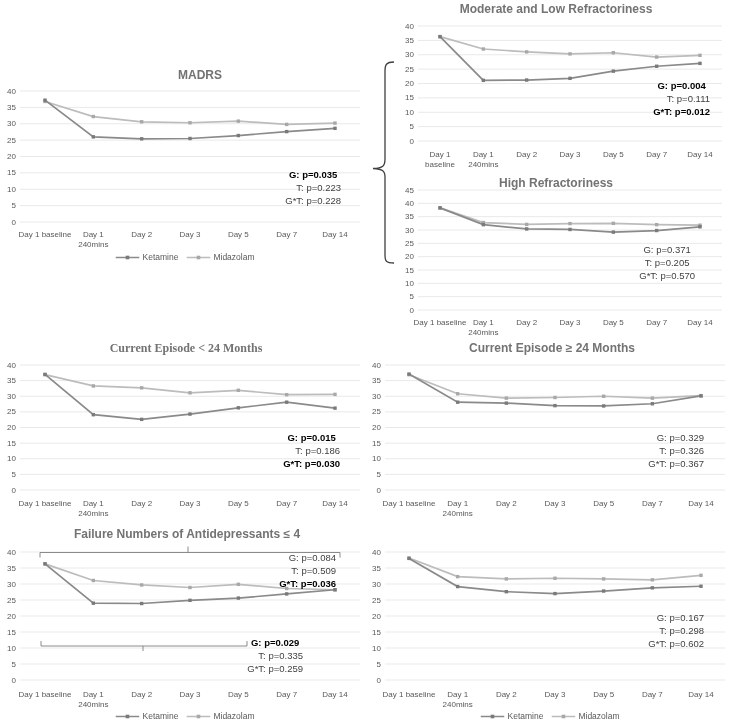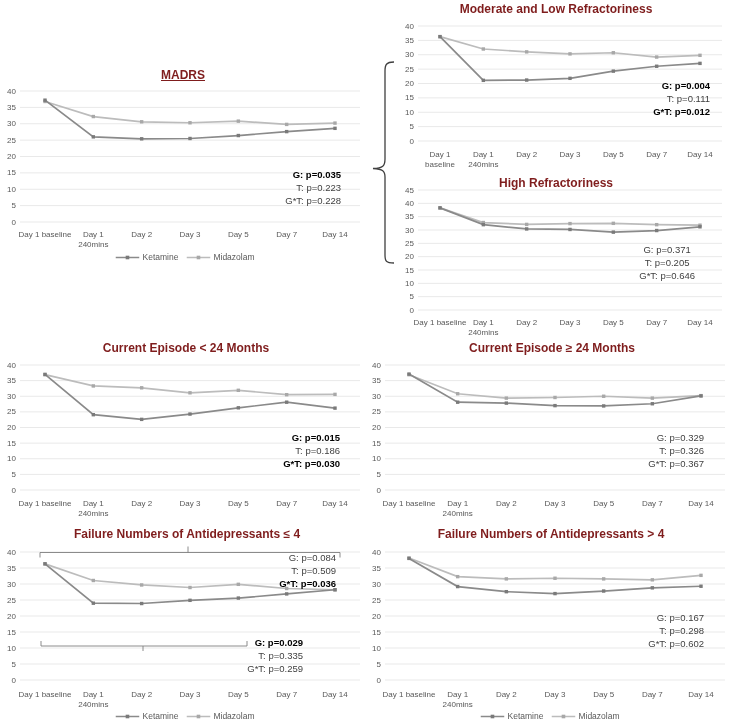--- a/index.html
+++ b/index.html
@@ -1,23 +1,23 @@
 <!DOCTYPE html>
 <html><head>
 <meta charset="utf-8">
 <style>
   html,body{margin:0;padding:0;background:#fff;}
   #fig{position:relative;width:729px;height:724px;background:#ffffff;overflow:hidden;
        font-family:"Liberation Sans",sans-serif;}
   #charts{position:absolute;left:0;top:0;}
   .ax{font-family:"Liberation Sans",sans-serif;font-size:8px;fill:#595959;}
   .panel-title{position:absolute;transform:translateX(-50%);white-space:nowrap;
-       font-size:12px;font-weight:bold;color:#7f1d1d;}
+       font-size:12px;font-weight:bold;color:#737373;}
   .stats{position:absolute;text-align:right;font-size:9.5px;color:#3f3f3f;line-height:13px;white-space:nowrap;}
-  .stats .sl.b{font-weight:bold;color:#000;}
+  .stats .sl.b{font-weight:bold;color:#000;text-align:center;}
   .legend{position:absolute;transform:translateX(-50%);display:flex;gap:8px;align-items:center;
        font-size:8.5px;color:#595959;white-space:nowrap;}
   .leg-item{display:flex;align-items:center;gap:3px;}
 </style>
 </head>
 <body>
 
 <div id="fig">
 
   <svg id="charts" width="729" height="724">
@@ -330,42 +330,41 @@
         <text x="457.6666666666667" y="707" text-anchor="middle" class="ax">240mins</text>
         <text x="506.3333333333333" y="697" text-anchor="middle" class="ax">Day 2</text>
         <text x="555" y="697" text-anchor="middle" class="ax">Day 3</text>
         <text x="603.6666666666666" y="697" text-anchor="middle" class="ax">Day 5</text>
         <text x="652.3333333333333" y="697" text-anchor="middle" class="ax">Day 7</text>
         <text x="701" y="697" text-anchor="middle" class="ax">Day 14</text>
       </g>
       <path d="M394,62 C386,62 385,65 385,71 L385,159 C385,166 383,168 373,168.5 C383,169 385,171 385,177 L385,255 C385,261 386,263 394,263" fill="none" stroke="#3f3f3f" stroke-width="1.3"></path>
     </svg>
 
-  <div class="panel-title" style="left:183px;top:68px;text-decoration:underline;">MADRS</div>
+  <div class="panel-title" style="left:200px;top:68px;">MADRS</div>
   <div class="panel-title" style="left:556px;top:2px;">Moderate and Low Refractoriness</div>
   <div class="panel-title" style="left:556px;top:176px;">High Refractoriness</div>
-  <div class="panel-title" style="left:186px;top:341px;">Current Episode &lt; 24 Months</div>
+  <div class="panel-title" style="left:186px;top:341px;font-family:Liberation Serif, serif;">Current Episode &lt; 24 Months</div>
   <div class="panel-title" style="left:552px;top:341px;">Current Episode ≥ 24 Months</div>
   <div class="panel-title" style="left:187px;top:527px;">Failure Numbers of Antidepressants ≤ 4</div>
-  <div class="panel-title" style="left:551px;top:527px;">Failure Numbers of Antidepressants &gt; 4</div>
 
   <div class="stats" style="right:388px;top:168px;">
     <div class="sl b">G: p=0.035</div>
     <div class="sl">T: p=0.223</div>
     <div class="sl">G*T: p=0.228</div>
   </div>
   <div class="stats" style="right:19px;top:79px;">
     <div class="sl b">G: p=0.004</div>
     <div class="sl">T: p=0.111</div>
     <div class="sl b">G*T: p=0.012</div>
   </div>
   <div class="stats" style="right:34px;top:243px;text-align:center;">
     <div class="sl">G: p=0.371</div>
     <div class="sl">T: p=0.205</div>
-    <div class="sl">G*T: p=0.646</div>
+    <div class="sl">G*T: p=0.570</div>
   </div>
   <div class="stats" style="right:389px;top:431px;">
     <div class="sl b">G: p=0.015</div>
     <div class="sl">T: p=0.186</div>
     <div class="sl b">G*T: p=0.030</div>
   </div>
   <div class="stats" style="right:25px;top:431px;margin-left:18px;">
     <div class="sl">G: p=0.329</div>
     <div class="sl">T: p=0.326</div>
     <div class="sl">G*T: p=0.367</div>

